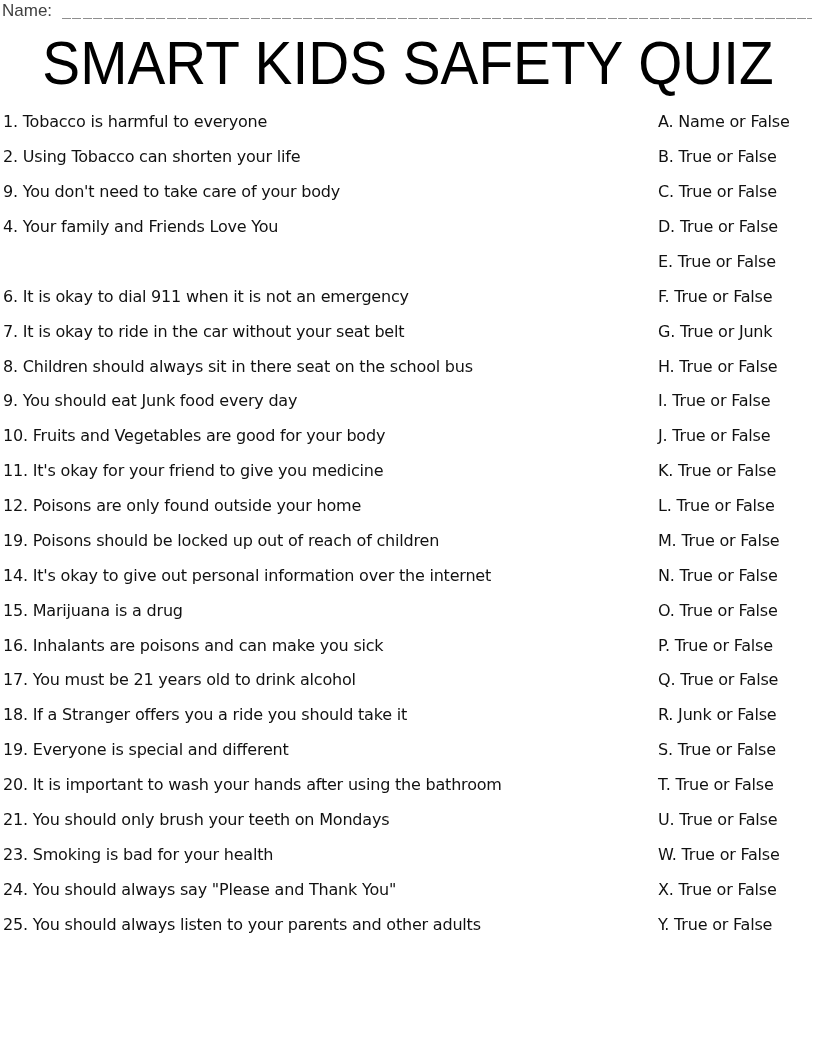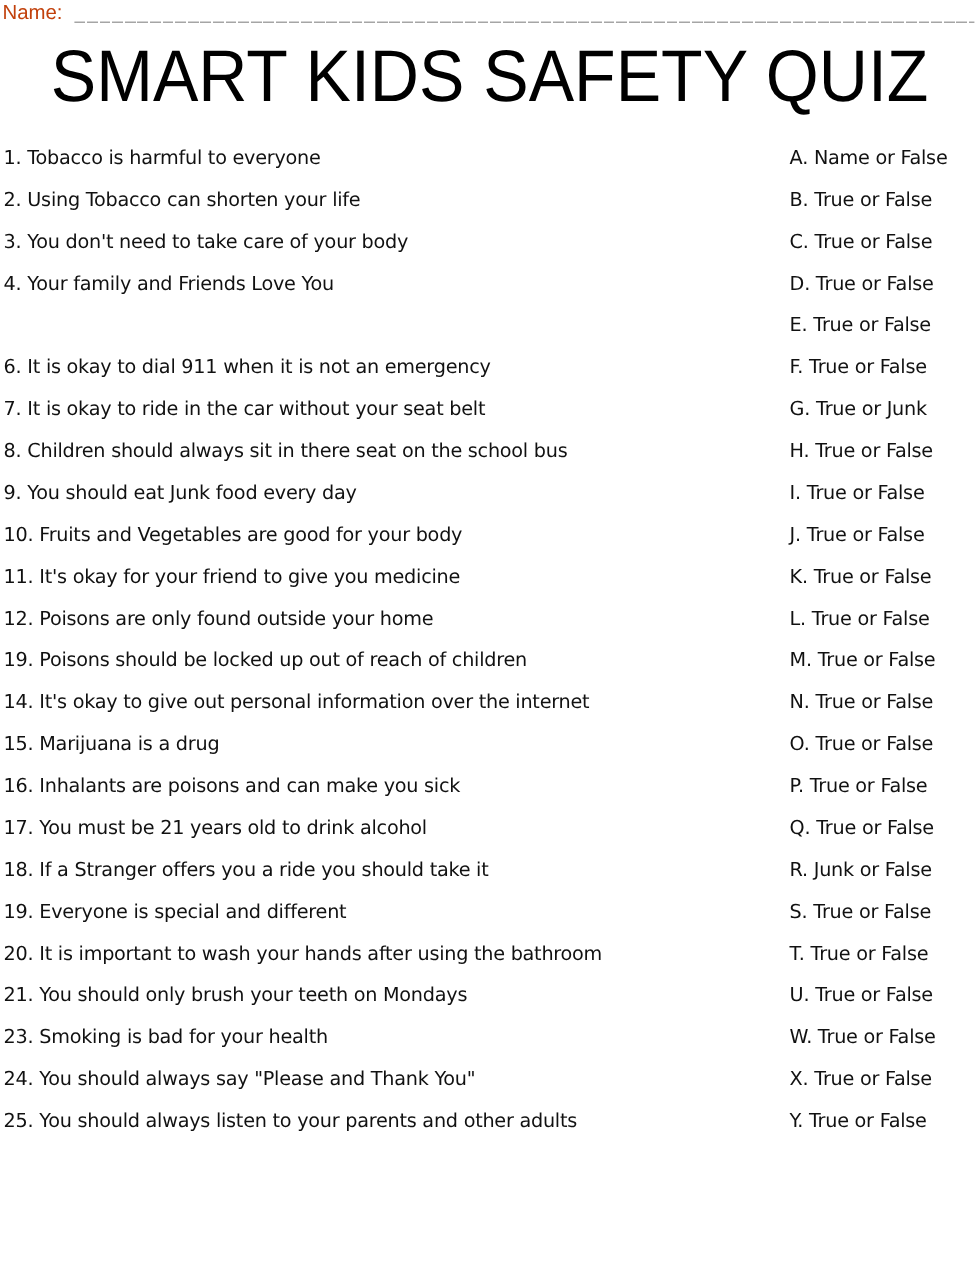--- a/index.html
+++ b/index.html
@@ -15,21 +15,21 @@
     overflow: hidden;
     font-family: "DejaVu Sans", sans-serif;
     color: #111111;
   }
   .name-label {
     position: absolute;
     top: 1px;
     left: 2px;
     font-family: "Liberation Sans", sans-serif;
     font-size: 17px;
-    color: #c2410c;
+    color: #404040;
   }
   .name-line {
     position: absolute;
     top: 18px;
     left: 62px;
     width: 750px;
     height: 1px;
     background: repeating-linear-gradient(90deg, #8f8f8f 0px, #8f8f8f 9px, #ffffff 9px, #ffffff 10.5px);
   }
   .title {
@@ -51,21 +51,21 @@
   .quiz {
     position: absolute;
     top: 105px;
     left: 3px;
     width: 810px;
   }
   .row {
     position: relative;
     height: 34.88px;
     display: flex;
-    align-items: flex-end;
+    align-items: center;
     font-size: 16px;
     letter-spacing: -0.2px;
     line-height: 1;
   }
   .q {
     white-space: nowrap;
   }
   .a {
     position: absolute;
     left: 655px;
@@ -85,21 +85,21 @@
   <div class="quiz">
     <div class="row">
       <span class="q">1. Tobacco is harmful to everyone</span>
       <span class="a">A. Name or False</span>
     </div>
     <div class="row">
       <span class="q">2. Using Tobacco can shorten your life</span>
       <span class="a">B. True or False</span>
     </div>
     <div class="row">
-      <span class="q">3. You don't need to take care of your body</span>
+      <span class="q">9. You don't need to take care of your body</span>
       <span class="a">C. True or False</span>
     </div>
     <div class="row">
       <span class="q">4. Your family and Friends Love You</span>
       <span class="a">D. True or False</span>
     </div>
     <div class="row">
       <span class="a">E. True or False</span>
     </div>
     <div class="row">

